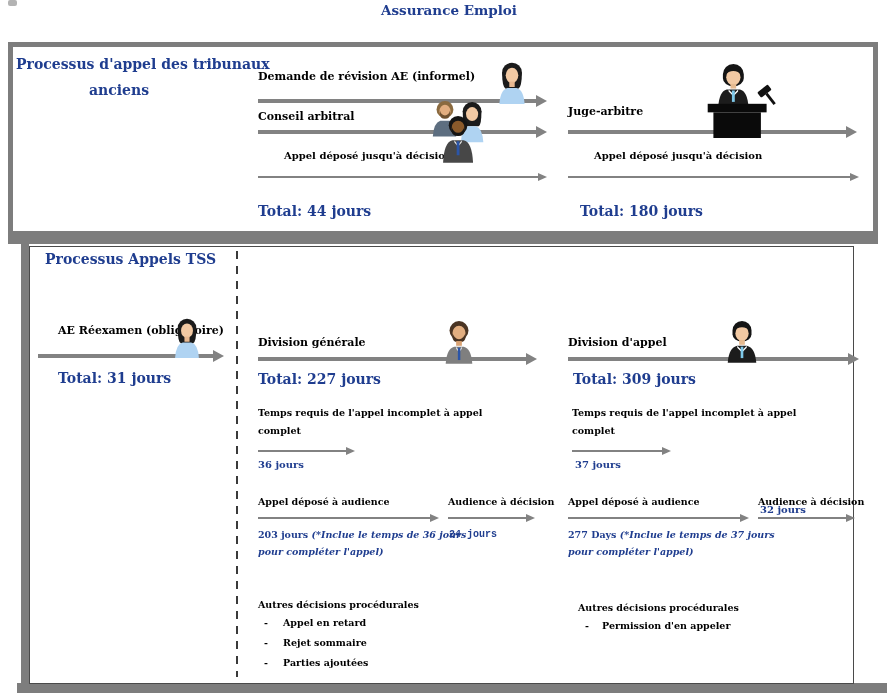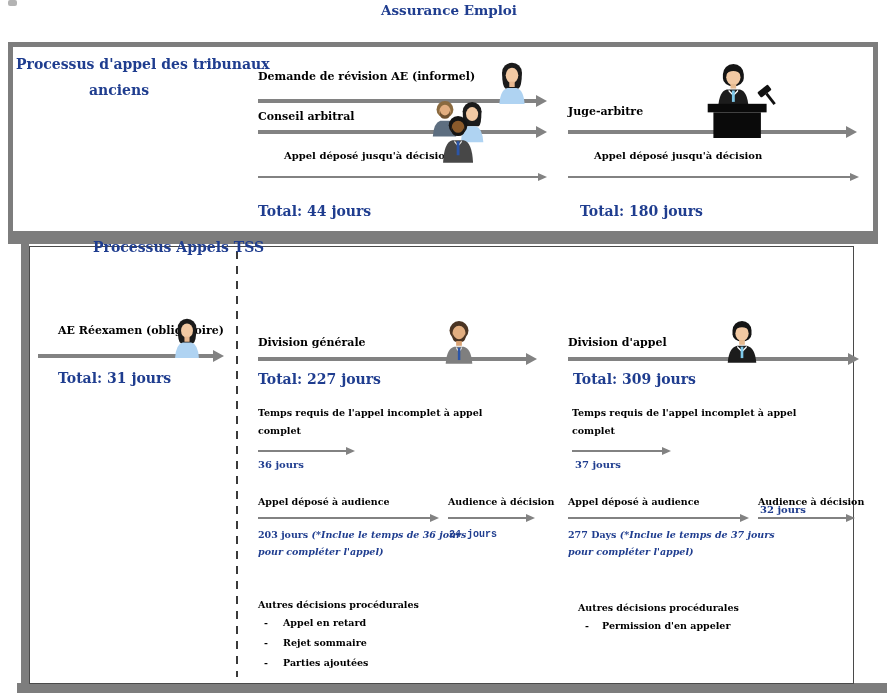--- a/index.html
+++ b/index.html
@@ -104,21 +104,21 @@
   </span>
   <div class="t fs10" style="left:594px;top:150px;">Appel déposé jusqu'à décision</div>
   <div class="arrow a2" style="left:568px;top:176px;width:282px;"></div>
   <div class="t blue fs115" style="left:580px;top:203px;">Total: 180 jours</div>
 
   <div class="bar" style="left:21px;top:239px;width:8px;height:452px;"></div>
   <div class="bar" style="left:17px;top:683px;width:870px;height:10px;"></div>
   <div class="box-tss"></div>
   <div class="dashed-v"></div>
 
-  <div class="t blue fs115" style="left:45px;top:239px;margin-left:48px;">Processus Appels TSS</div>
+  <div class="t blue fs115" style="left:45px;top:251px;">Processus Appels TSS</div>
 
   <div class="t fs11" style="left:58px;top:324px;text-align:right;">AE Réexamen (obligatoire)</div>
   <div class="arrow a4" style="left:38px;top:354px;width:175px;"></div>
   <span class="icon" style="left:170px;top:316px;">
     <svg width="34" height="43" viewBox="0 0 40 48">
       <circle cx="20" cy="13" r="11" fill="#1b1b1b"></circle>
       <path d="M9 13 Q9 29 13 31 L27 31 Q31 29 31 13 Z" fill="#1b1b1b"></path>
       <ellipse cx="20" cy="16" rx="7" ry="8.5" fill="#F2C9A3"></ellipse>
       <rect x="17" y="23" width="6" height="6" fill="#E8B890"></rect>
       <path d="M6 48 Q7 32 15 30 L25 30 Q33 32 34 48 Z" fill="#AFD3F2"></path>

